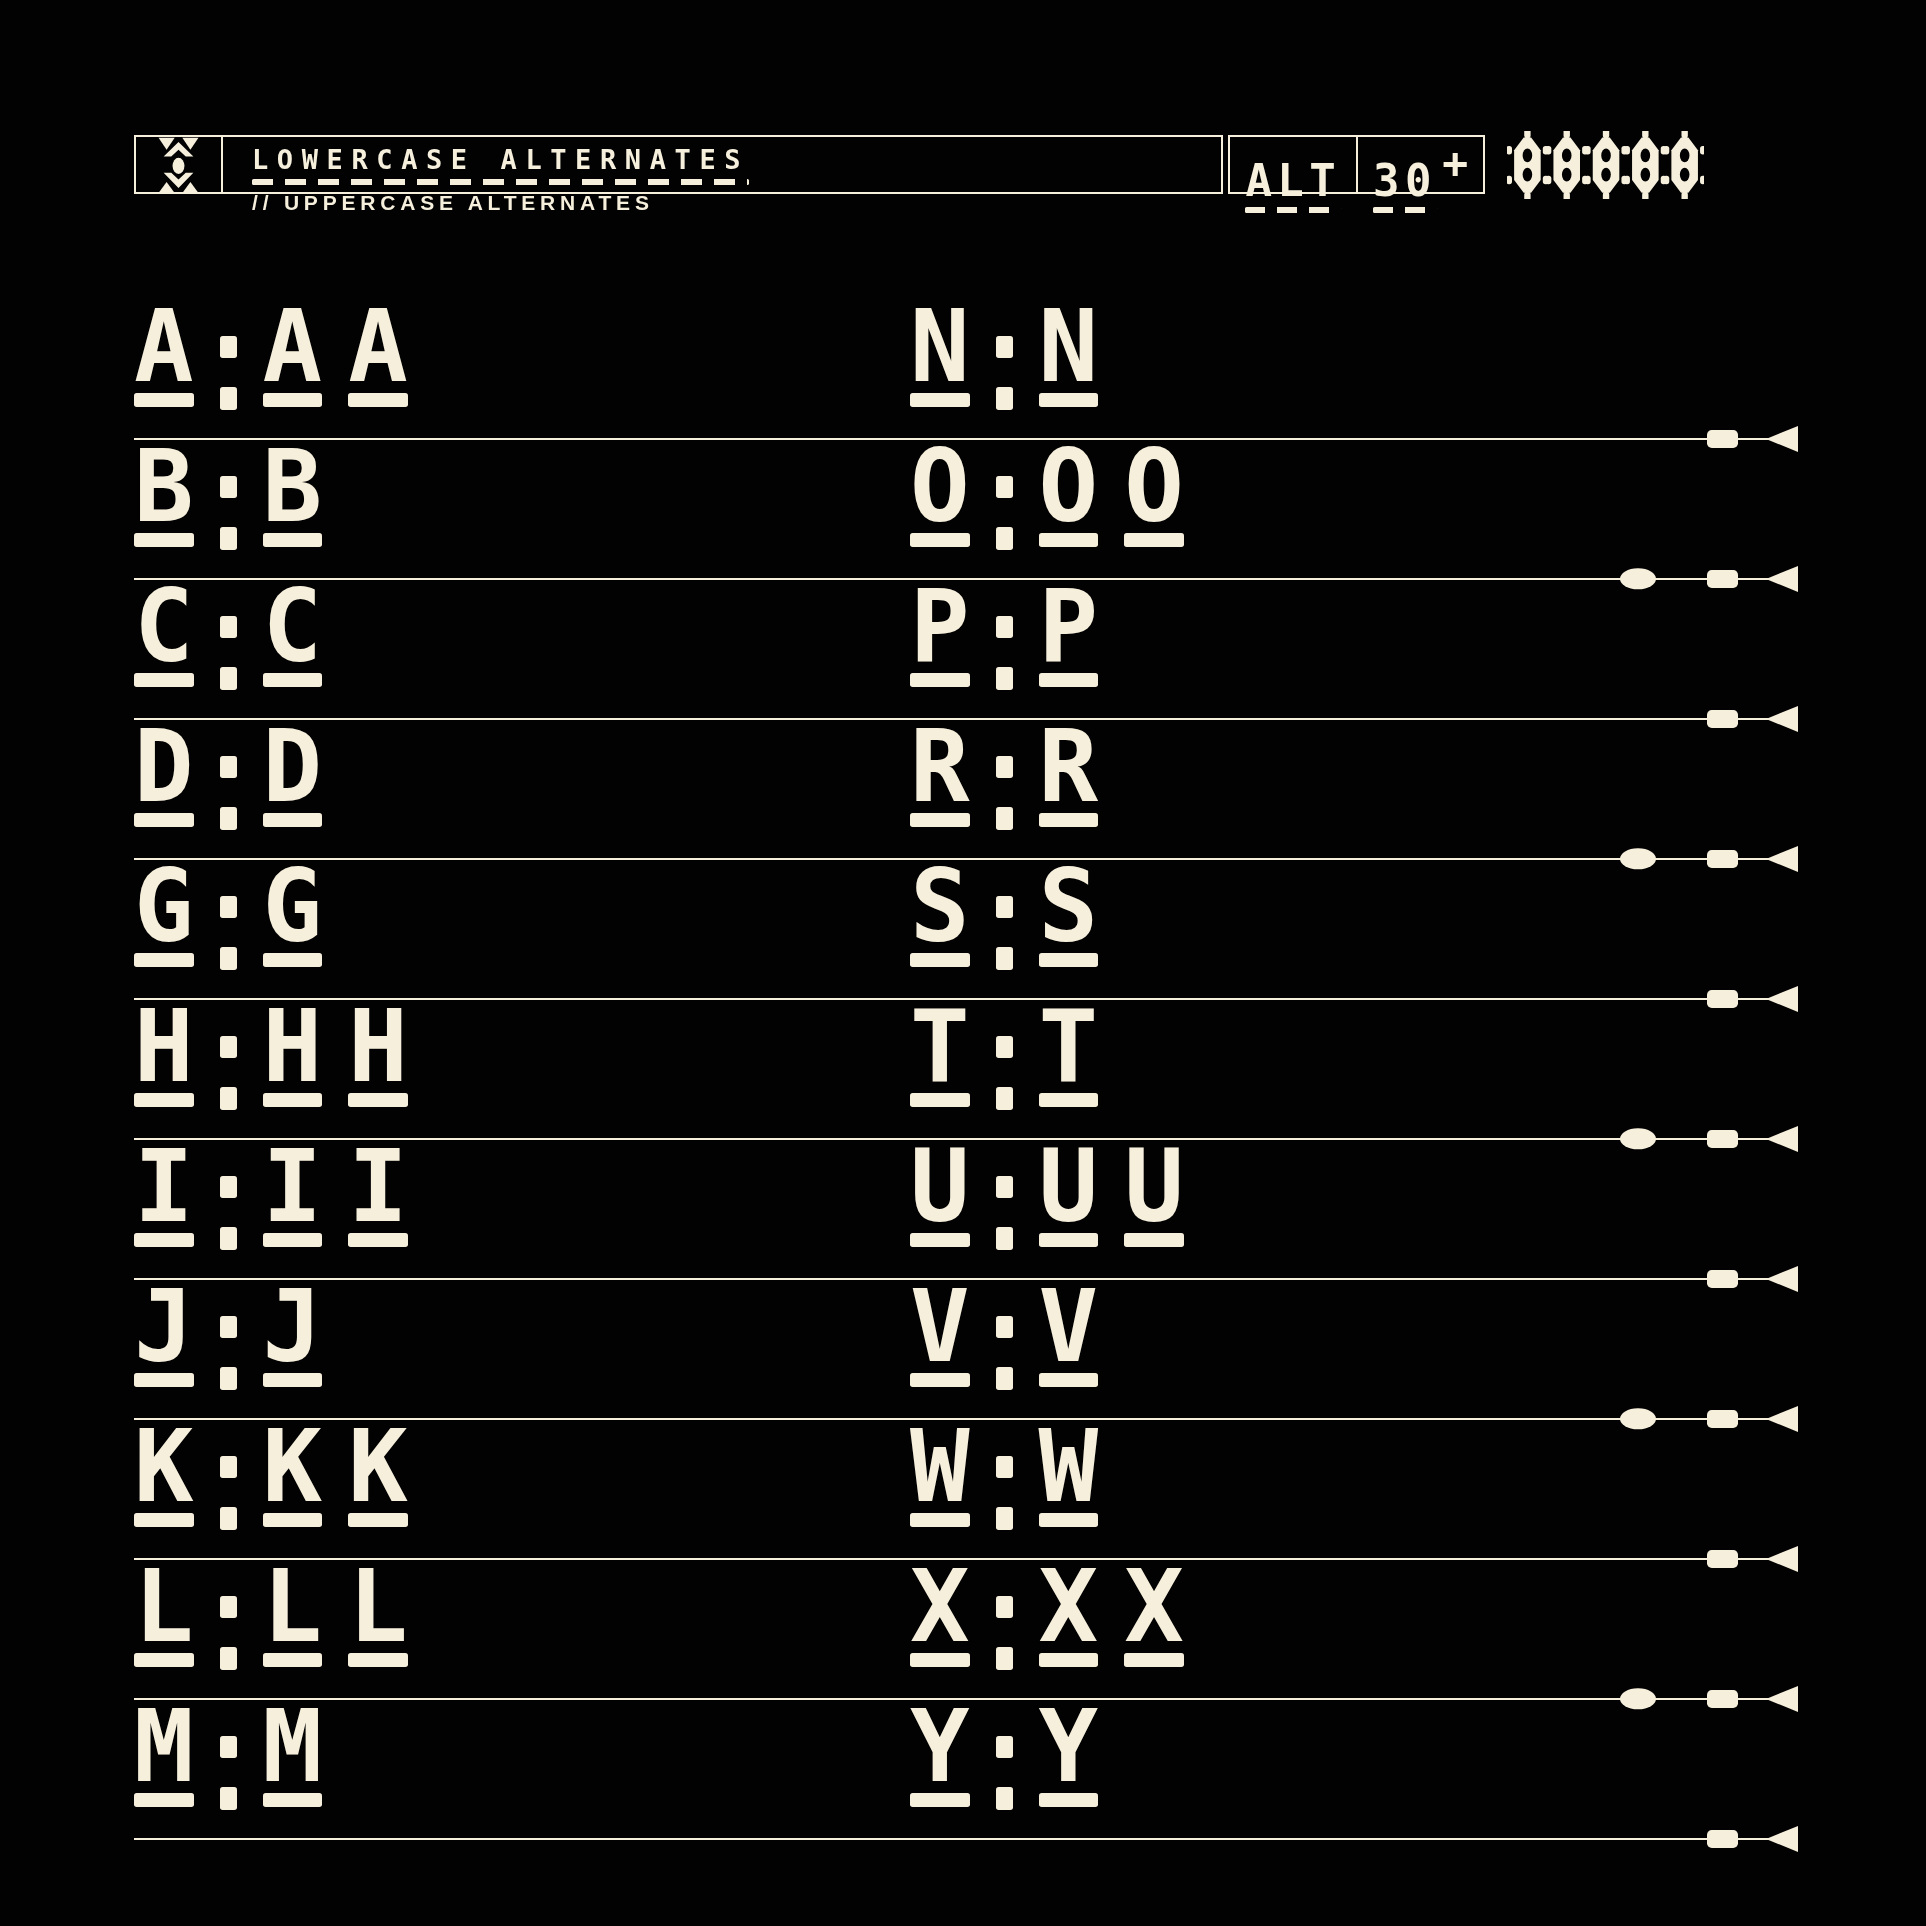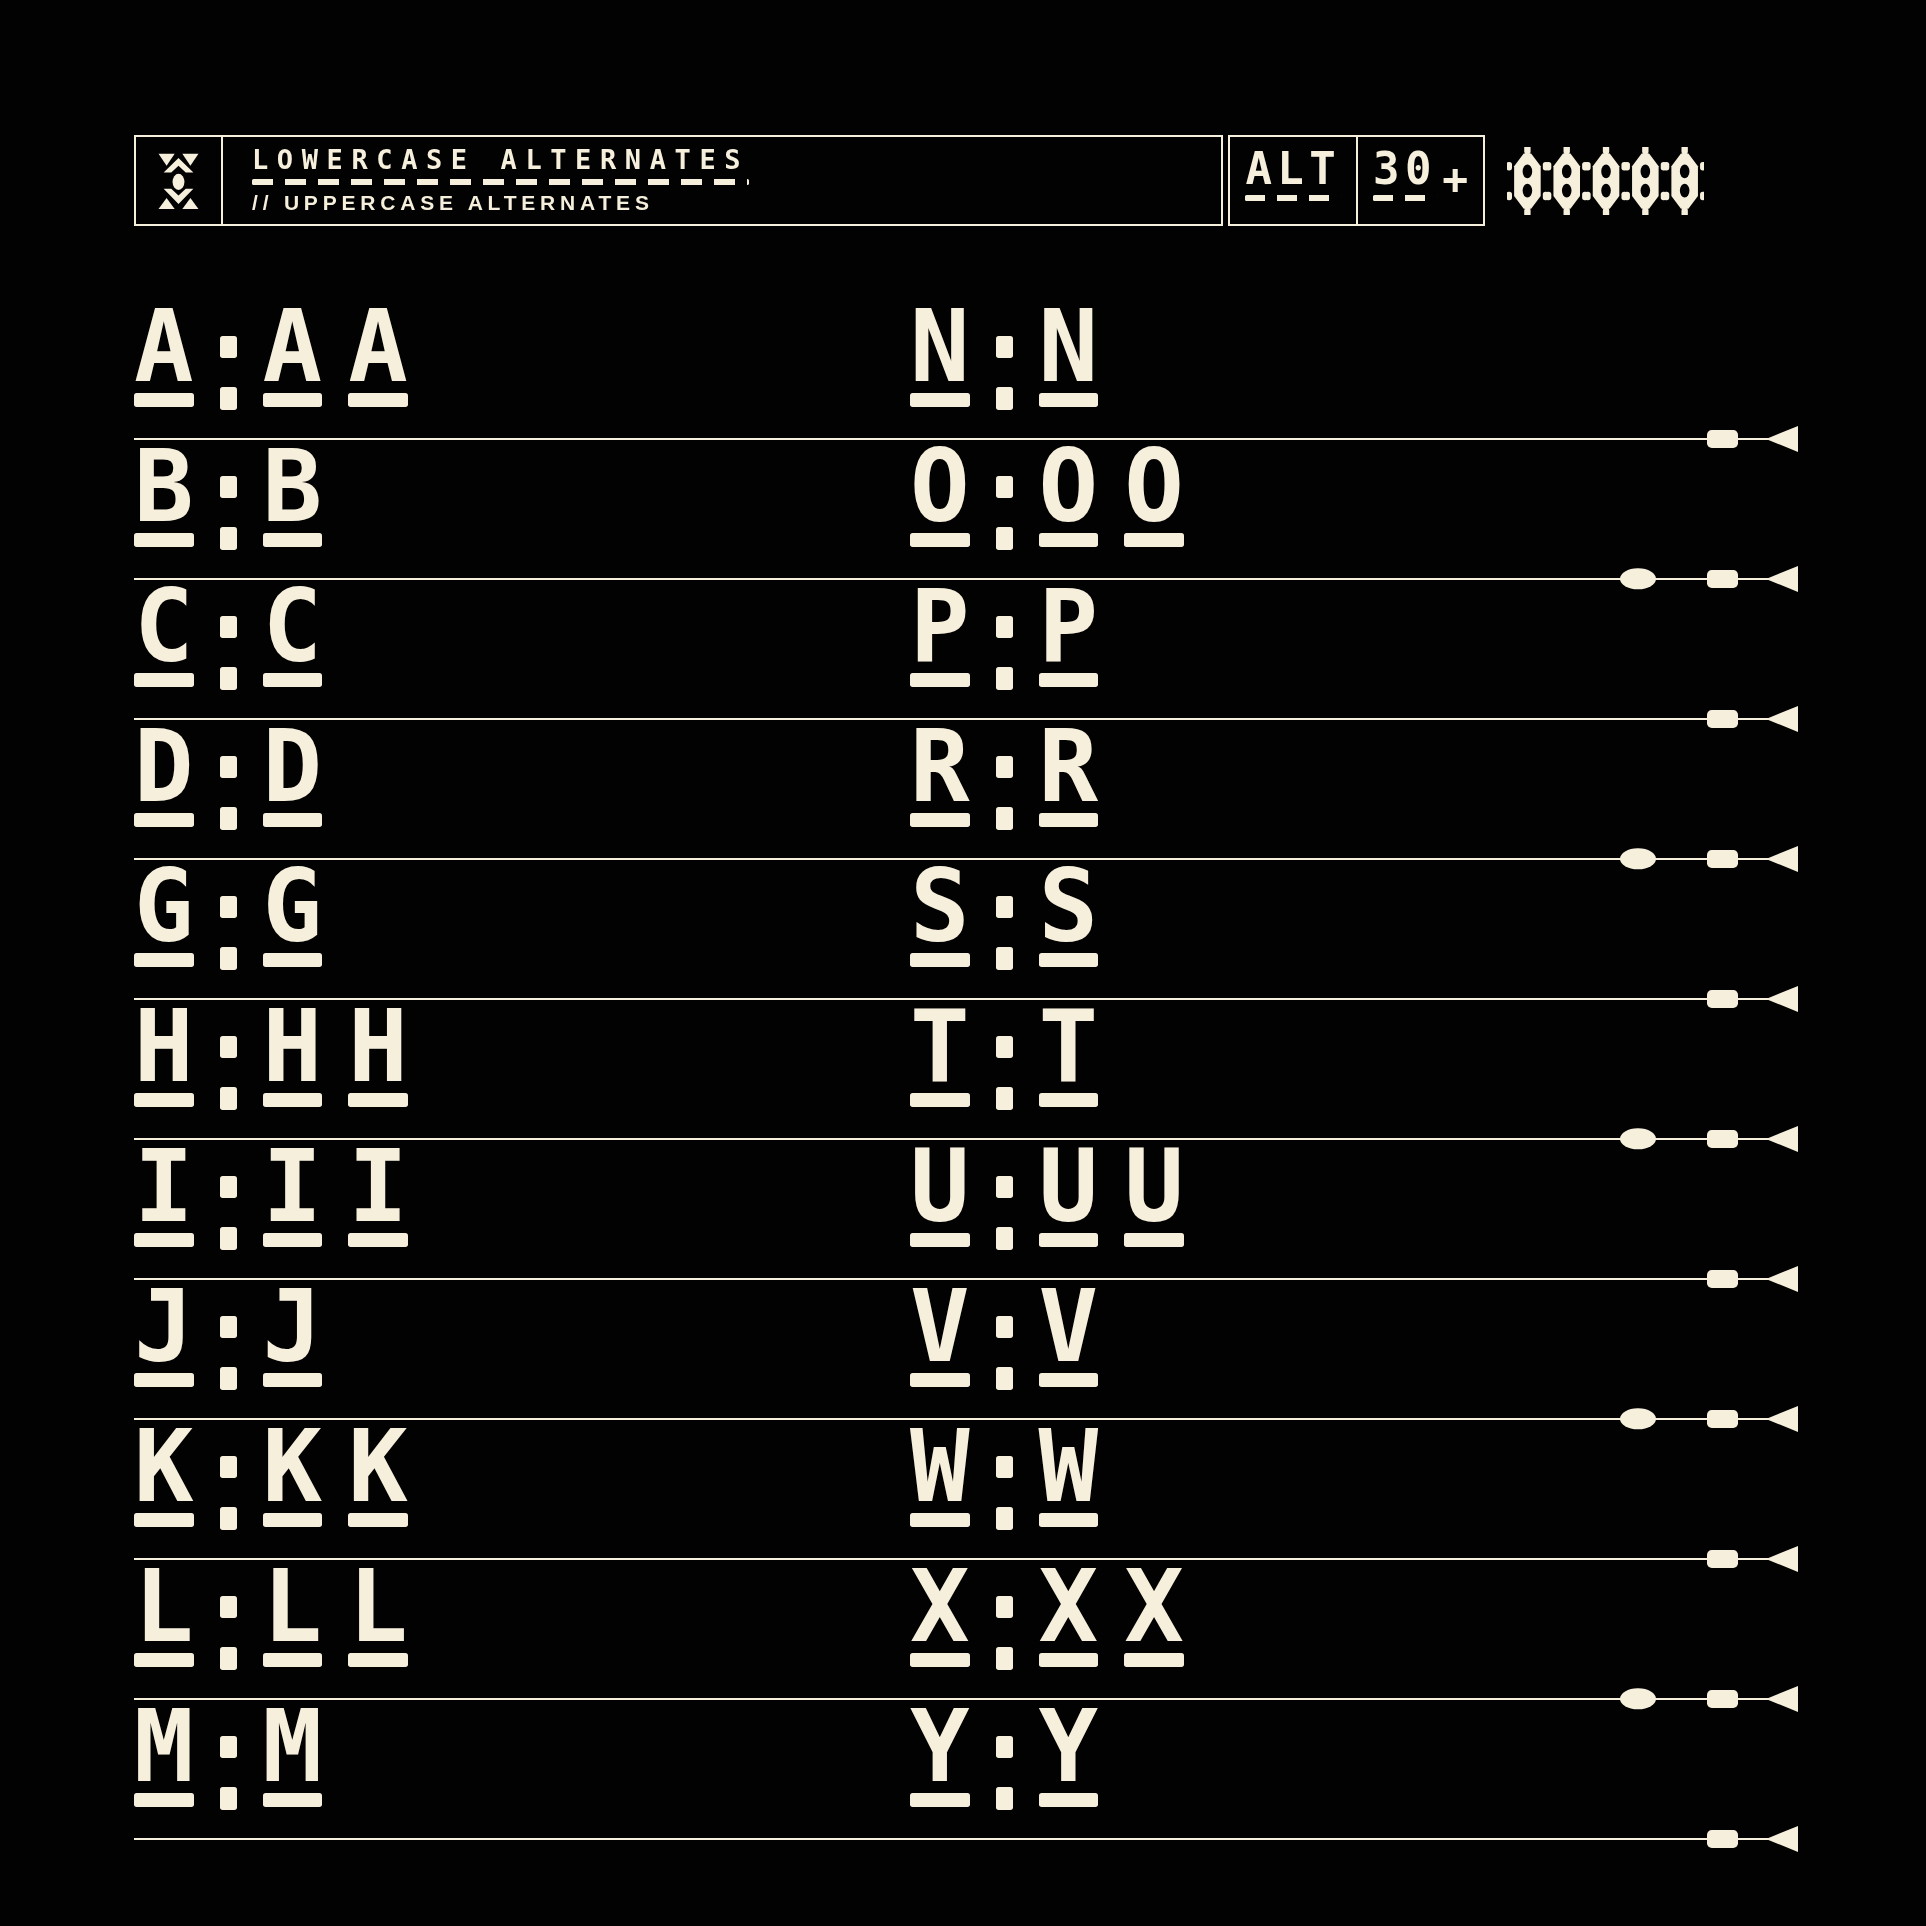--- a/index.html
+++ b/index.html
@@ -4,33 +4,33 @@
 <style>
   :root{
     --cream:#f6efdc;
     --bg:#020202;
   }
   html,body{margin:0;padding:0;background:var(--bg);}
   .canvas{position:relative;width:1926px;height:1926px;background:var(--bg);overflow:hidden;
           font-family:"DejaVu Sans Mono",monospace;color:var(--cream);}
 
   
-  .header{position:absolute;left:134px;top:135px;width:1664px;height:91px;display:flex;align-items:stretch;}
+  .header{position:absolute;left:134px;top:135px;width:1664px;height:59px;display:flex;align-items:stretch;}
   .hmain{flex:0 0 1085px;border:2.1px solid var(--cream);display:flex;margin-right:5.4px;background:var(--bg);}
   .logo-cell{width:85px;border-right:2.1px solid var(--cream);display:flex;align-items:center;justify-content:center;}
   .logo-cell svg{width:51px;height:68px;}
   .title-wrap{padding:8.6px 0 0 29px;}
   .title{display:inline-block;font-weight:bold;font-size:27px;letter-spacing:8.6px;line-height:1;}
   .dashed::after{content:"";display:block;height:5.9px;margin-top:6.4px;border-radius:1.6px;
     background:repeating-linear-gradient(90deg,var(--cream) 0 21.4px,transparent 21.4px 33px);}
   .subtitle{font-family:"Liberation Sans",sans-serif;font-weight:bold;font-size:21px;letter-spacing:4.8px;margin-top:7px;line-height:1;}
   .badge{border:2.1px solid var(--cream);display:flex;align-items:flex-start;justify-content:center;
          padding:11.8px 15px 0;background:var(--bg);}
   .badge + .badge{border-left:none;}
-  .badge-big{display:inline-block;font-weight:bold;font-size:44px;line-height:0.9;letter-spacing:5.4px;}
+  .badge-big{display:inline-block;font-weight:bold;font-size:44px;line-height:0.9;letter-spacing:5.4px;margin-top:12px;}
   .badge-big.dashed::after{background:repeating-linear-gradient(90deg,var(--cream) 0 20.3px,transparent 20.3px 32px);height:6.4px;margin-top:6.4px;}
   .plus{font-weight:bold;font-size:43px;line-height:0.9;margin-left:5.4px;align-self:center;padding-bottom:14px;}
   .pattern{margin-left:21.4px;align-self:center;}
   .pattern svg{display:block;width:197px;height:68px;}
 
   
   .rows{position:absolute;left:134px;top:300px;width:1664px;}
   .row{position:relative;height:140px;}
   .pair{position:absolute;top:7.5px;display:flex;align-items:flex-start;gap:26px;}
   .pair-left{left:0;}

